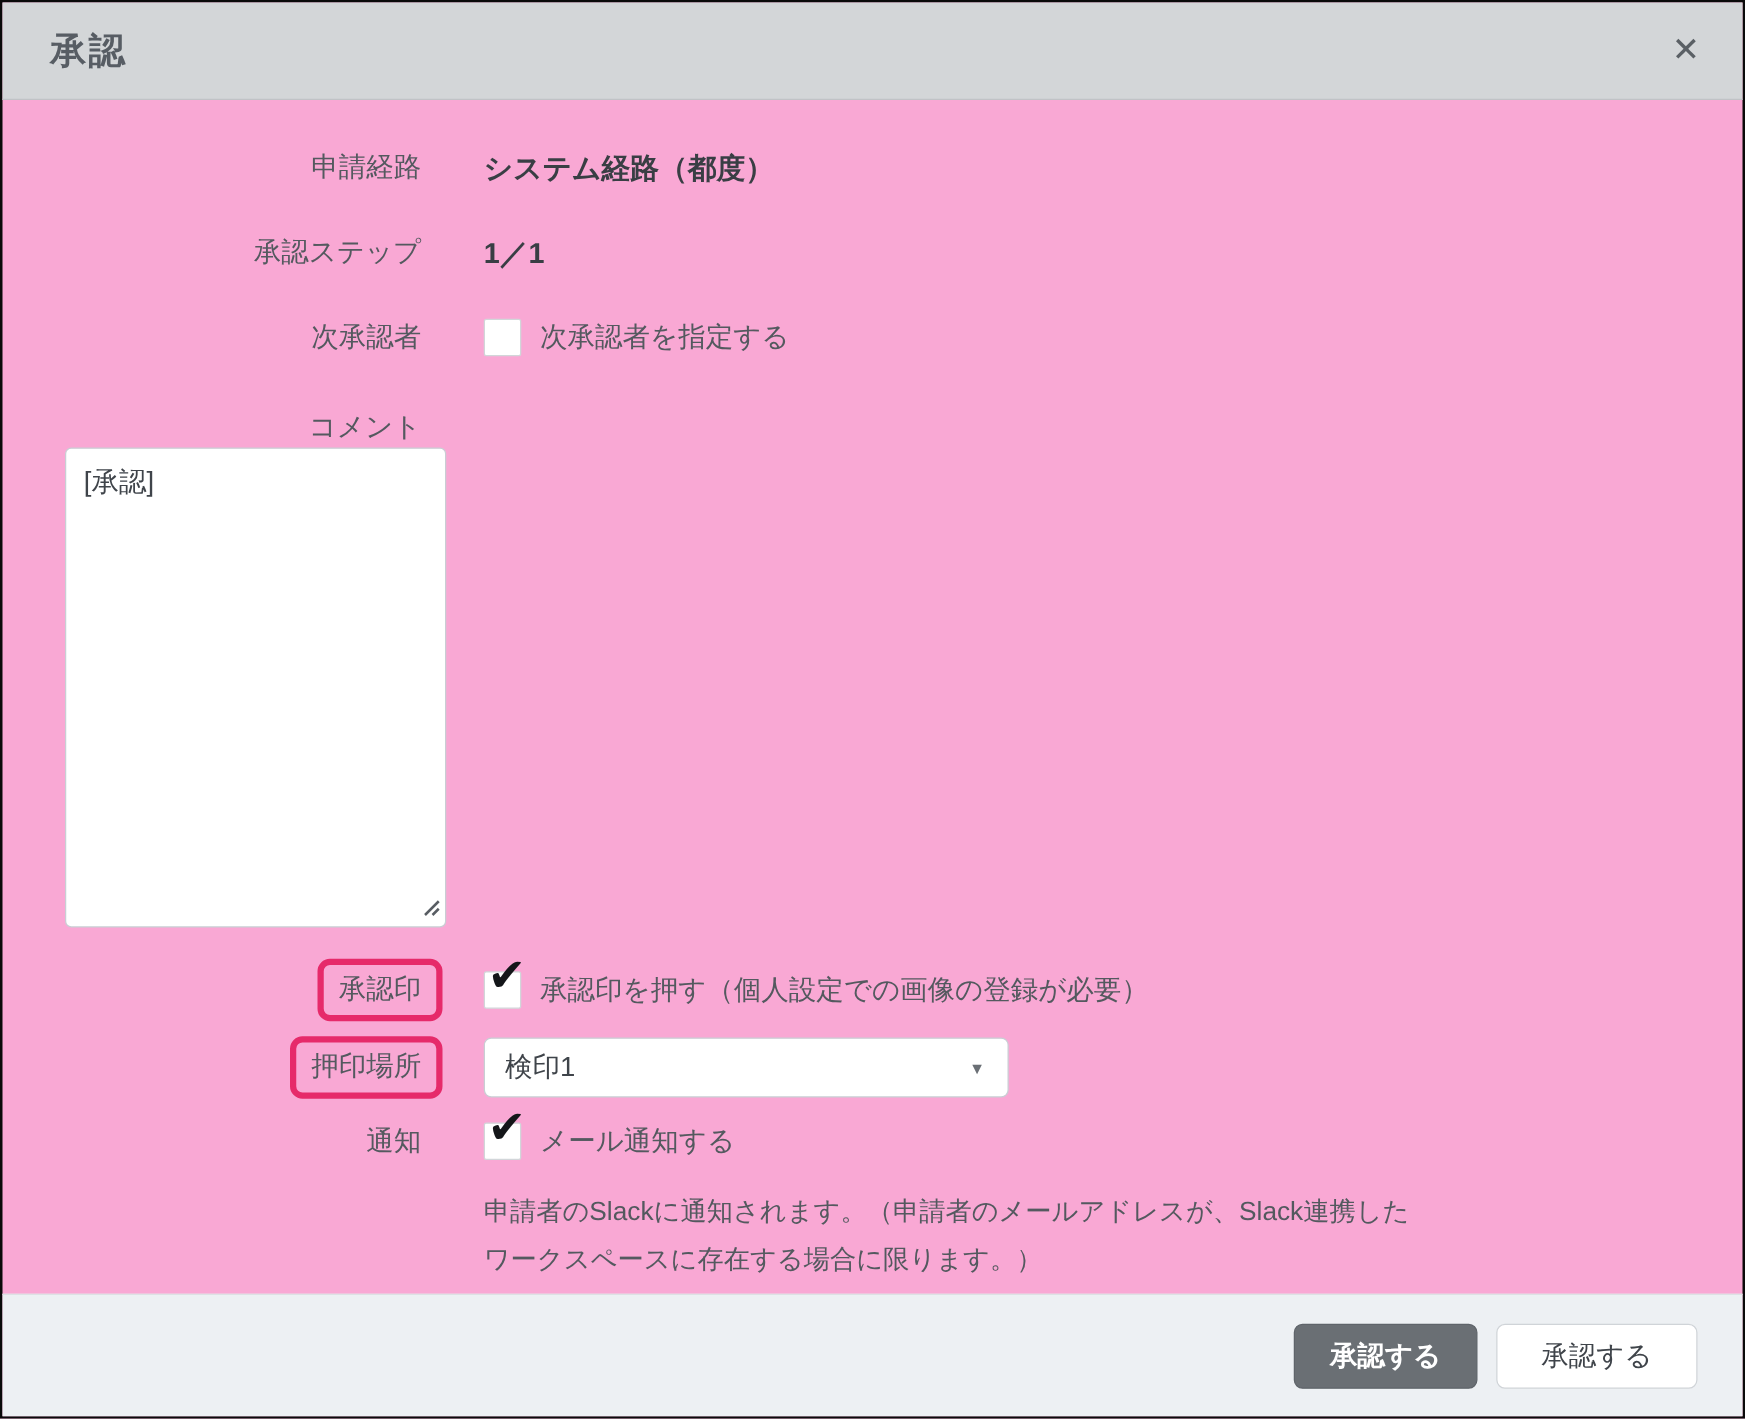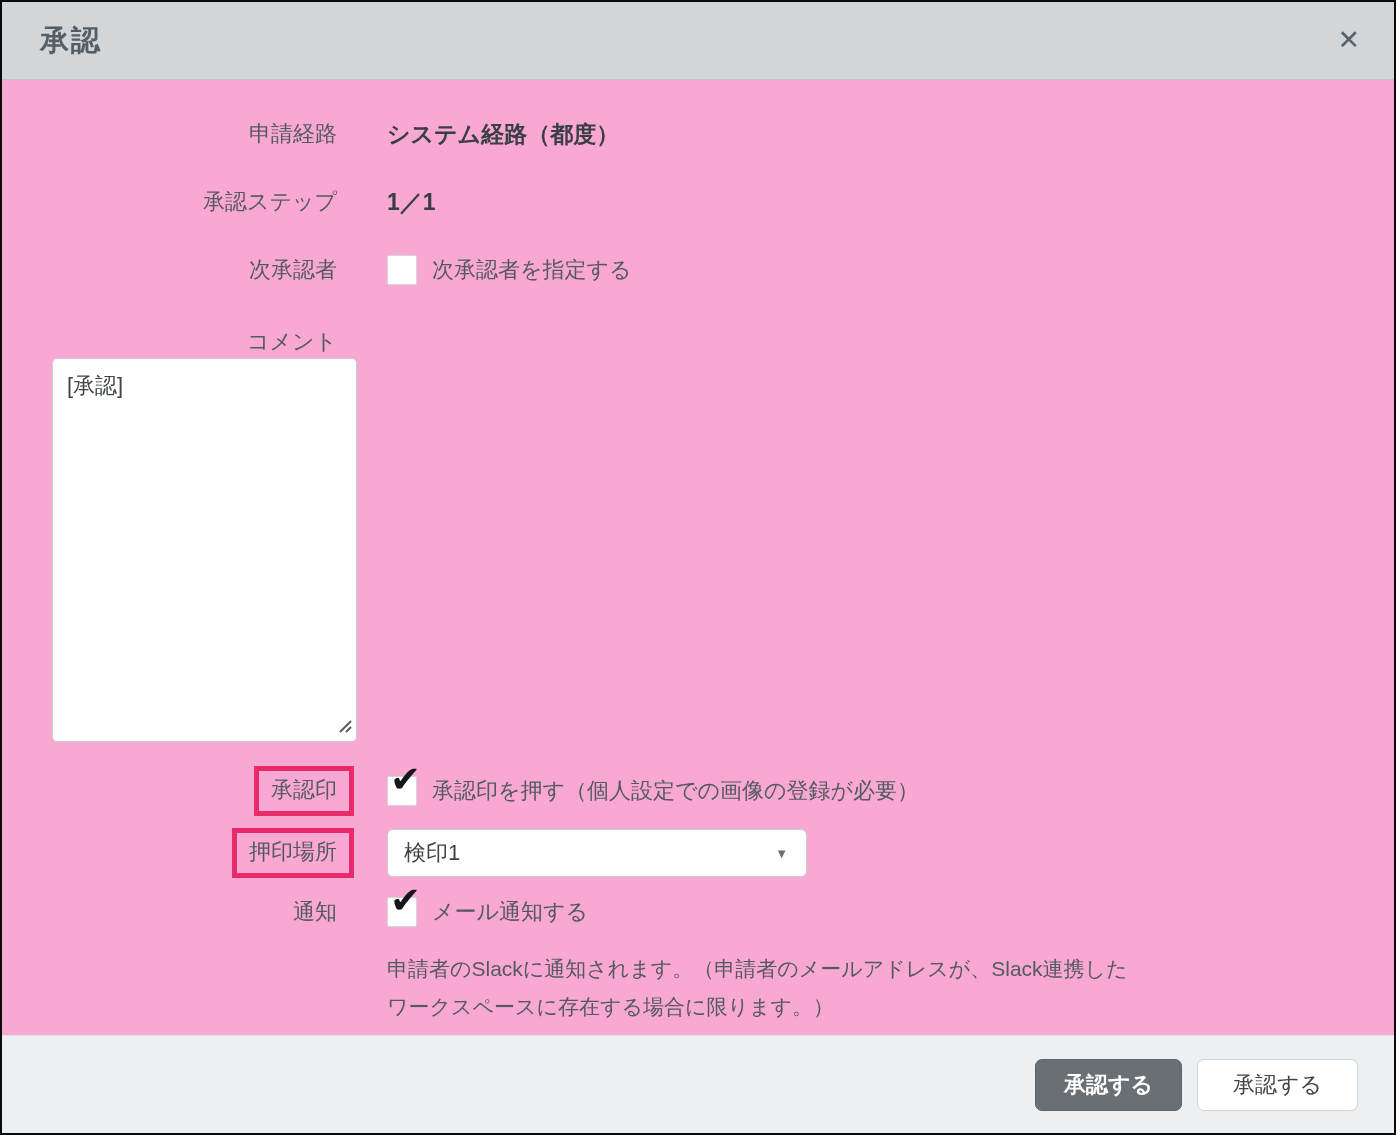--- a/index.html
+++ b/index.html
@@ -72,21 +72,21 @@
   .mb-12 { margin-bottom: 12px; }
   .mb-22 { margin-bottom: 22px; }
   .value-strong {
     font-size: 23px;
     font-weight: 600;
     color: #393e44;
   }
   .hl-label {
     display: inline-block;
     border: 5px solid #e62a6a;
-    border-radius: 0;
+    border-radius: 10px;
     padding: 4px 12px 6px 12px;
     margin-right: -17px;
     line-height: 30px;
   }
   
   .checkbox {
     position: relative;
     width: 30px;
     height: 30px;
     background: #fff;

